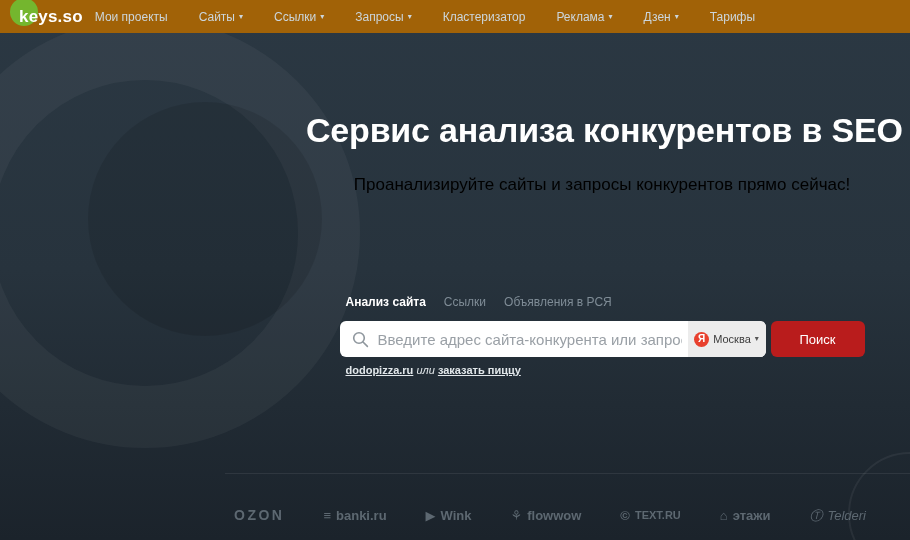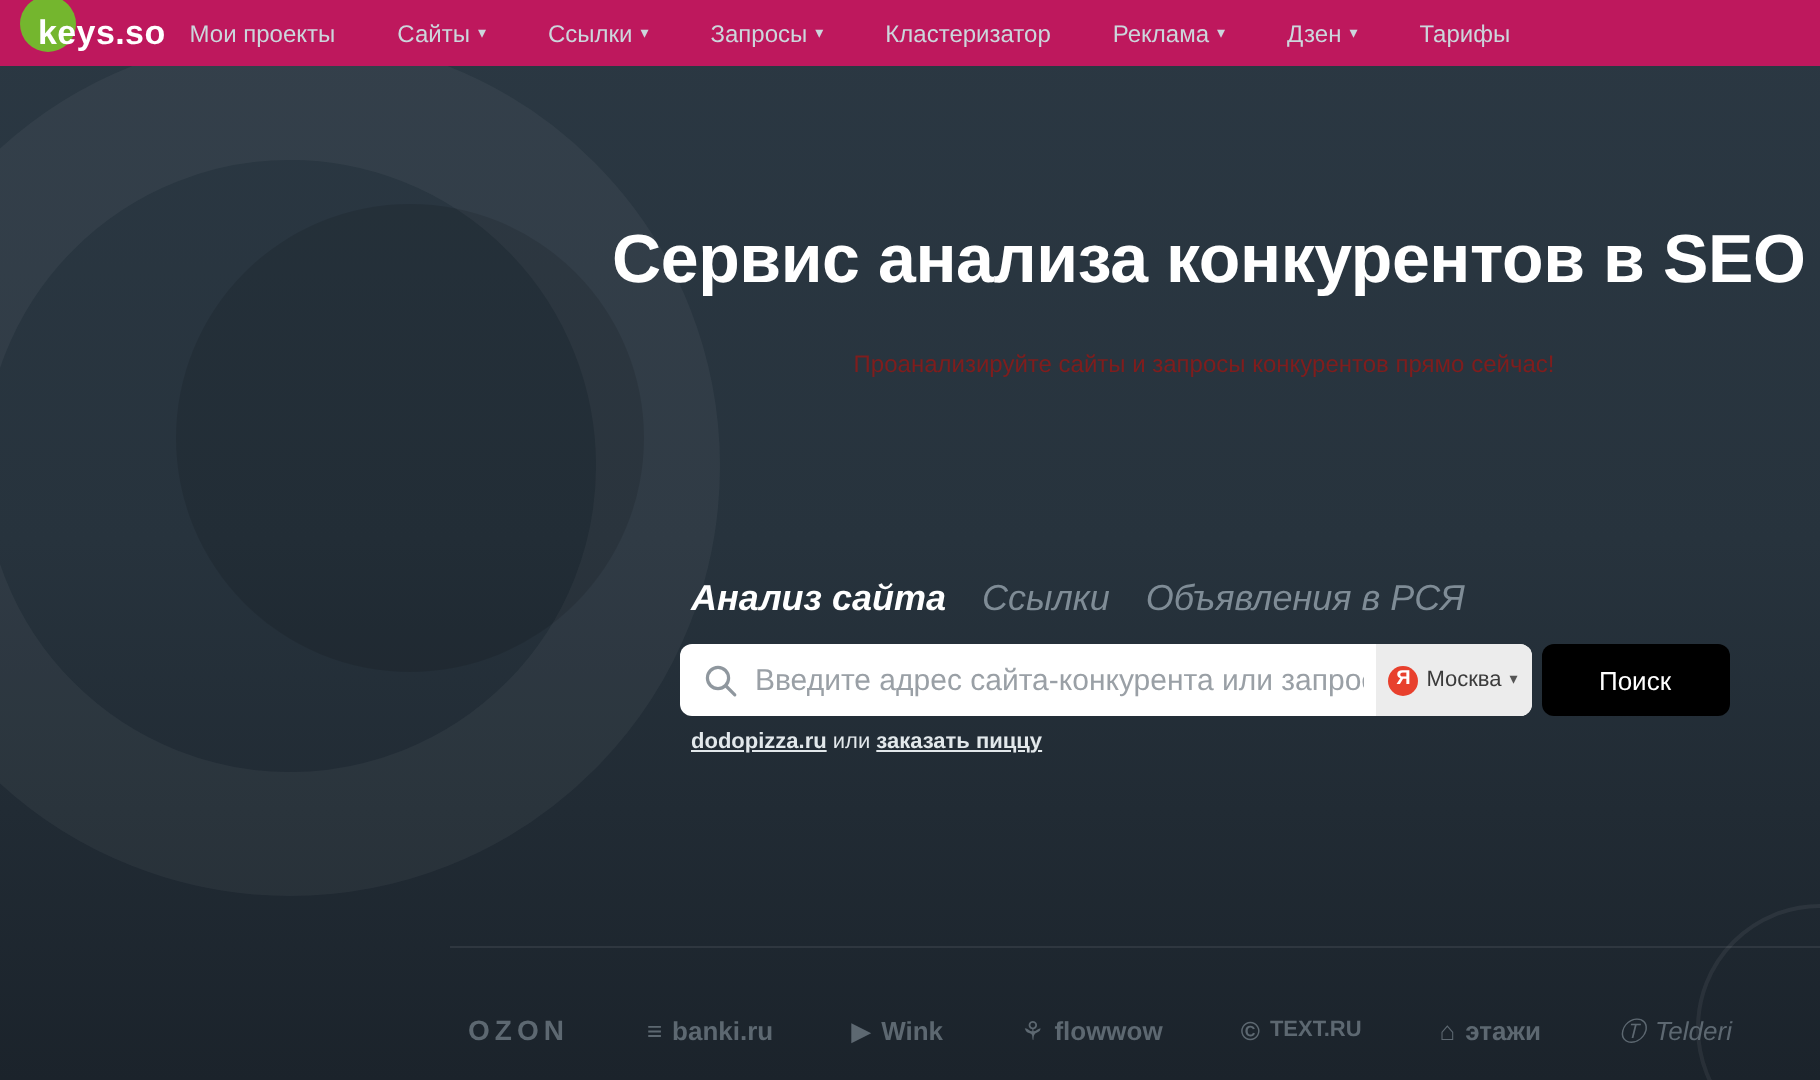--- a/index.html
+++ b/index.html
@@ -22,21 +22,21 @@
     border-radius:50%; background:rgba(0,0,0,0.11); pointer-events:none;
   }
   .deco-arc {
     position:absolute; right:-62px; top:452px; width:124px; height:124px;
     border-radius:50%; border:2px solid rgba(255,255,255,0.06); pointer-events:none;
   }
 
   
   .navbar {
     position:relative; z-index:5;
-    height:33px; background:#be185d;
+    height:33px; background:#a16207;
     display:flex; align-items:center; padding:0 10px;
   }
   .logo { position:relative; height:33px; display:flex; align-items:center; cursor:pointer; }
   .logo-circle {
     position:absolute; left:0; top:-2px; width:28px; height:28px;
     border-radius:50%; background:#74b62e;
   }
   .logo-text {
     position:relative; margin-left:9px; color:#ffffff; font-weight:700;
     font-size:17px; letter-spacing:0.2px;
@@ -55,26 +55,26 @@
   
   .hero-content {
     position:absolute; top:33px; right:12px; width:592px;
     text-align:center; z-index:2;
   }
   h1.hero-title {
     margin-top:78px; color:#ffffff; font-size:34px; line-height:38px;
     font-weight:700; white-space:nowrap; letter-spacing:-0.2px;
   }
   .hero-subtitle {
-    margin-top:26px; color:#7f1d1d; font-size:12px;
+    margin-top:26px; color:#000000; font-size:17px;
   }
 
   .search-block { width:525px; margin:100px auto 0; text-align:left; }
   .tabs-row { display:flex; gap:18px; padding-left:6px; }
-  .tab { font-size:18px; color:#7f8c96; cursor:pointer; white-space:nowrap;font-style:italic; }
+  .tab { font-size:12px; color:#7f8c96; cursor:pointer; white-space:nowrap; }
   .tab.active { color:#ffffff; font-weight:700; }
 
   .search-row { margin-top:12px; display:flex; gap:5px; height:36px; }
   .input-wrap {
     position:relative; flex:1; background:#ffffff; border-radius:6px;
     display:flex; align-items:center;
   }
   .search-icon { margin-left:12px; display:flex; align-items:center; }
   .search-input {
     flex:1; border:none; outline:none; background:transparent;
@@ -90,28 +90,28 @@
   }
   .yandex-badge {
     width:15px; height:15px; border-radius:50%; background:#e8402d;
     color:#ffffff; font-size:10px; font-weight:700;
     display:flex; align-items:center; justify-content:center; line-height:1;
   }
   .region-label { font-size:11px; color:#3b3b3b; }
   .region-caret { font-size:8px; color:#555; line-height:1; }
 
   .search-button {
-    width:94px; border:none; border-radius:6px; background:#000000;
+    width:94px; border:none; border-radius:6px; background:#b91c1c;
     color:#ffffff; font-size:13px; cursor:pointer;
     font-family:"Liberation Sans","DejaVu Sans",sans-serif;
   }
 
   .example-row { margin-top:7px; padding-left:6px; font-size:11px; font-weight:700; color:#e2e8eb; }
   .example-row a { color:#e2e8eb; text-decoration:underline; cursor:pointer; }
-  .example-middle { font-weight:400; }
+  .example-middle { font-weight:400;font-style:italic; }
 
   
   .footer-divider {
     position:absolute; left:225px; right:0; top:473px; height:1px;
     background:rgba(255,255,255,0.08); z-index:2;
   }
   .partners-row {
     position:absolute; left:234px; right:44px; top:498px; height:34px;
     display:flex; align-items:center; justify-content:space-between; z-index:2;
   }

